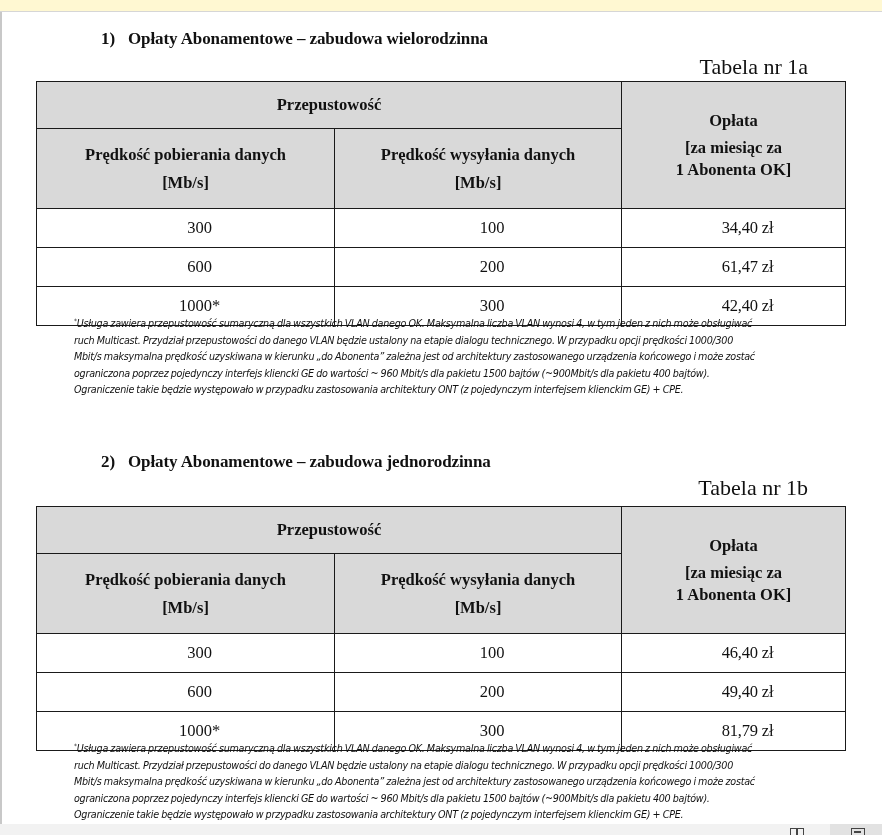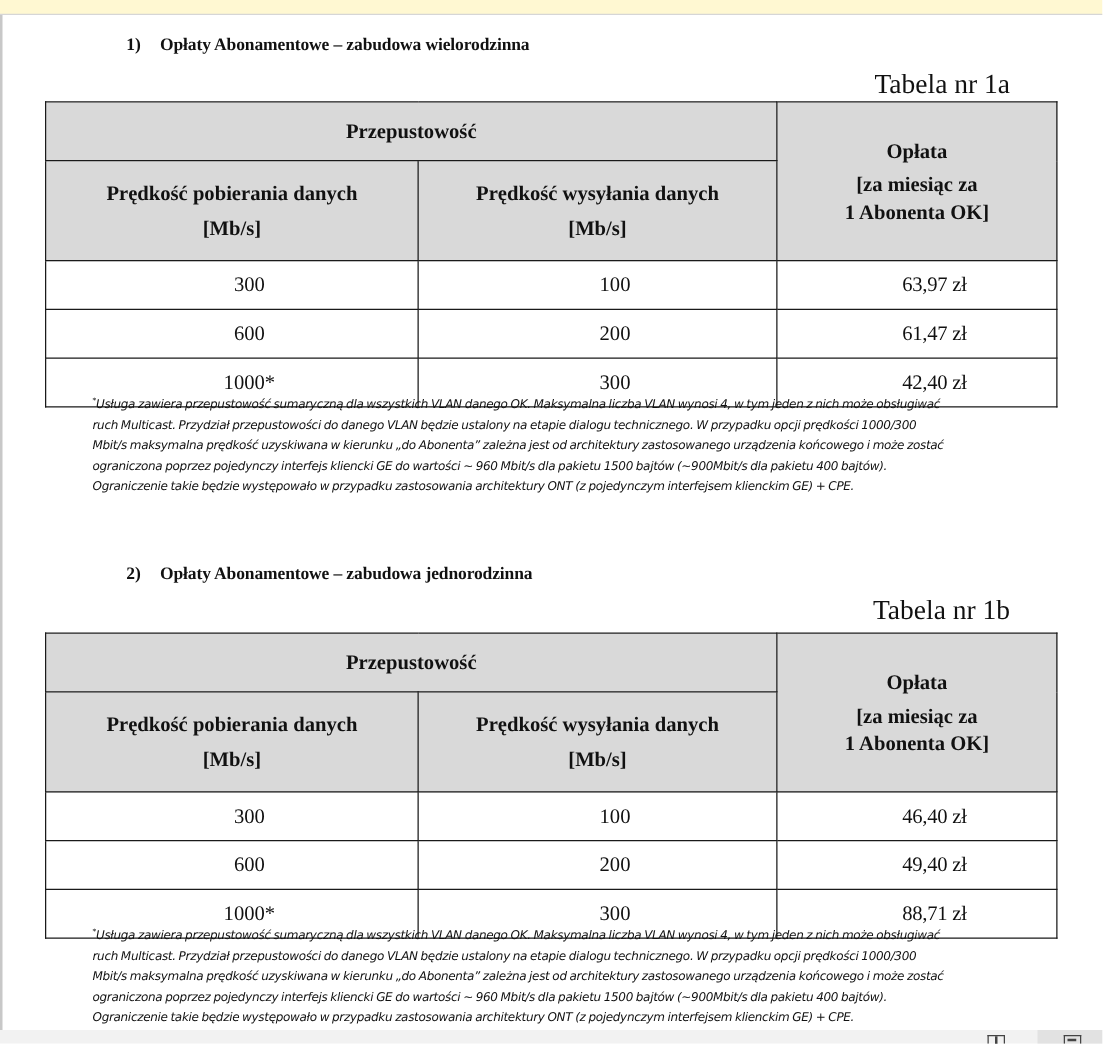--- a/index.html
+++ b/index.html
@@ -8,21 +8,21 @@
     .top-band { position: absolute; left: 0; top: 0; width: 882px; height: 12px; background: #fff8d2; border-bottom: 1px solid #d6d6d6; }
     .left-edge { position: absolute; left: 0; top: 12px; width: 2px; height: 813px; background: #c8c8c8; }
     .status-bar { position: absolute; left: 0; top: 824px; width: 882px; height: 11px; background: #f2f2f2; }
     .status-icon { position: absolute; top: 4px; width: 14px; height: 7px; }
     .status-icon.book { left: 790px; border: 1.5px solid #444; border-bottom: none; }
     .status-icon.book::after { content: ""; position: absolute; left: 5px; top: 0; width: 1.5px; height: 7px; background: #444; }
     .status-icon-bg { position: absolute; left: 830px; top: 0; width: 52px; height: 11px; background: #e2e2e2; }
     .status-icon.page { left: 851px; border: 1.5px solid #444; border-bottom: none; }
     .status-icon.page::after { content: ""; position: absolute; left: 2px; top: 2px; width: 7px; height: 1.5px; background: #444; }
 
-    .section-title { position: absolute; left: 101px; font-size: 14px; font-weight: bold; letter-spacing: -0.1px; }
+    .section-title { position: absolute; left: 101px; font-size: 17px; font-weight: bold; letter-spacing: -0.1px; }
     .section-title .num { display: inline-block; width: 27px; }
     .table-label { position: absolute; right: 74px; font-size: 22px; }
 
     table.fees { position: absolute; left: 36px; width: 809px; border-collapse: collapse; table-layout: fixed; }
     table.fees td, table.fees th { border: 1.2px solid #1a1a1a; text-align: center; vertical-align: middle; }
     table.fees th { background: #d9d9d9; font-weight: bold; font-size: 16.5px; line-height: 28px; }
     table.fees th.group { height: 47px; }
     table.fees th.sub { height: 80px; }
     table.fees th.fee { line-height: 22px; }
     table.fees th.fee .fee-title { display: block; margin-bottom: 5px; }
@@ -64,21 +64,21 @@
       <span style="display:block">[Mb/s]</span>
     </th>
     <th class="sub">
       <span style="display:block">Prędkość wysyłania danych</span>
       <span style="display:block">[Mb/s]</span>
     </th>
   </tr>
   <tr>
     <td>300</td>
     <td>100</td>
-    <td class="fee-val">63,97 zł</td>
+    <td class="fee-val">34,40 zł</td>
   </tr>
   <tr>
     <td>600</td>
     <td>200</td>
     <td class="fee-val">61,47 zł</td>
   </tr>
   <tr>
     <td>1000*</td>
     <td>300</td>
     <td class="fee-val">42,40 zł</td>
@@ -130,21 +130,21 @@
     <td class="fee-val">46,40 zł</td>
   </tr>
   <tr>
     <td>600</td>
     <td>200</td>
     <td class="fee-val">49,40 zł</td>
   </tr>
   <tr>
     <td>1000*</td>
     <td>300</td>
-    <td class="fee-val">88,71 zł</td>
+    <td class="fee-val">81,79 zł</td>
   </tr>
 </tbody>
   </table>
 
 <div class="footnote" style="top:738px;">
   <div><sup>*</sup><span>Usługa zawiera przepustowość sumaryczną dla wszystkich VLAN danego OK. Maksymalna liczba VLAN wynosi 4, w tym jeden z nich może obsługiwać</span></div>
   <div>ruch Multicast. Przydział przepustowości do danego VLAN będzie ustalony na etapie dialogu technicznego. W przypadku opcji prędkości 1000/300</div>
   <div>Mbit/s maksymalna prędkość uzyskiwana w kierunku „do Abonenta” zależna jest od architektury zastosowanego urządzenia końcowego i może zostać</div>
   <div>ograniczona poprzez pojedynczy interfejs kliencki GE do wartości ~ 960 Mbit/s dla pakietu 1500 bajtów (~900Mbit/s dla pakietu 400 bajtów).</div>
   <div>Ograniczenie takie będzie występowało w przypadku zastosowania architektury ONT (z pojedynczym interfejsem klienckim GE) + CPE.</div>

